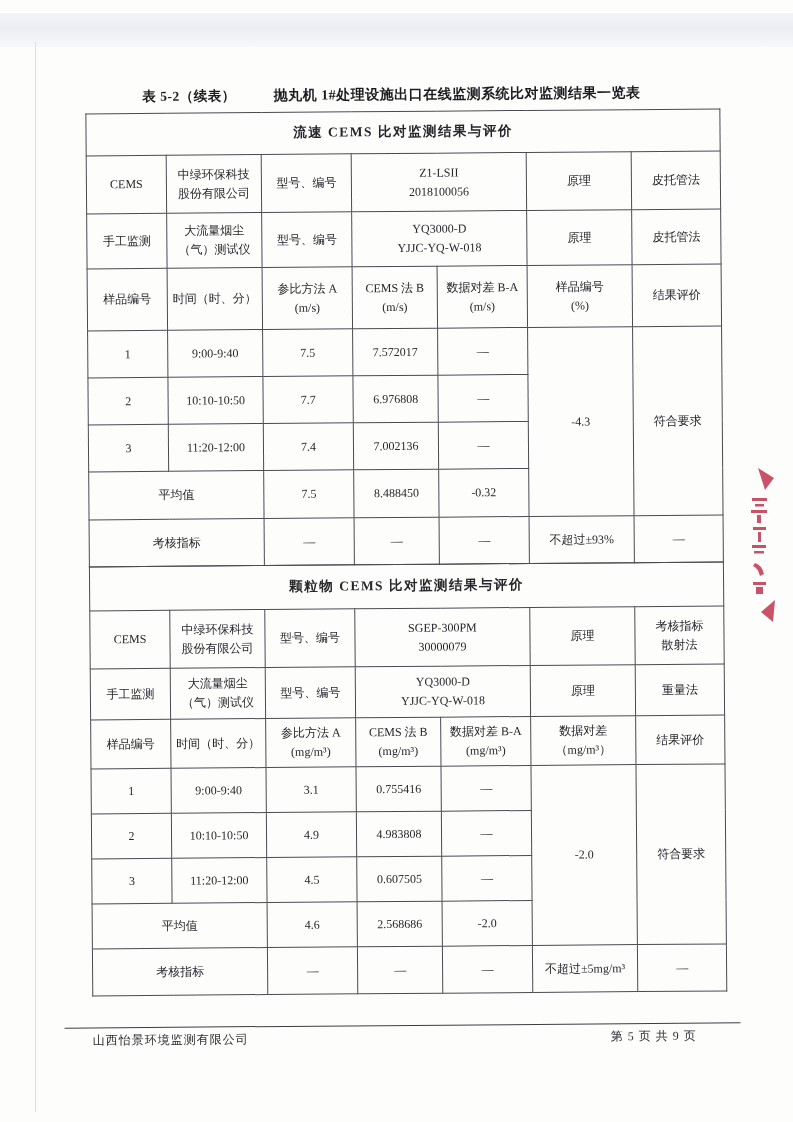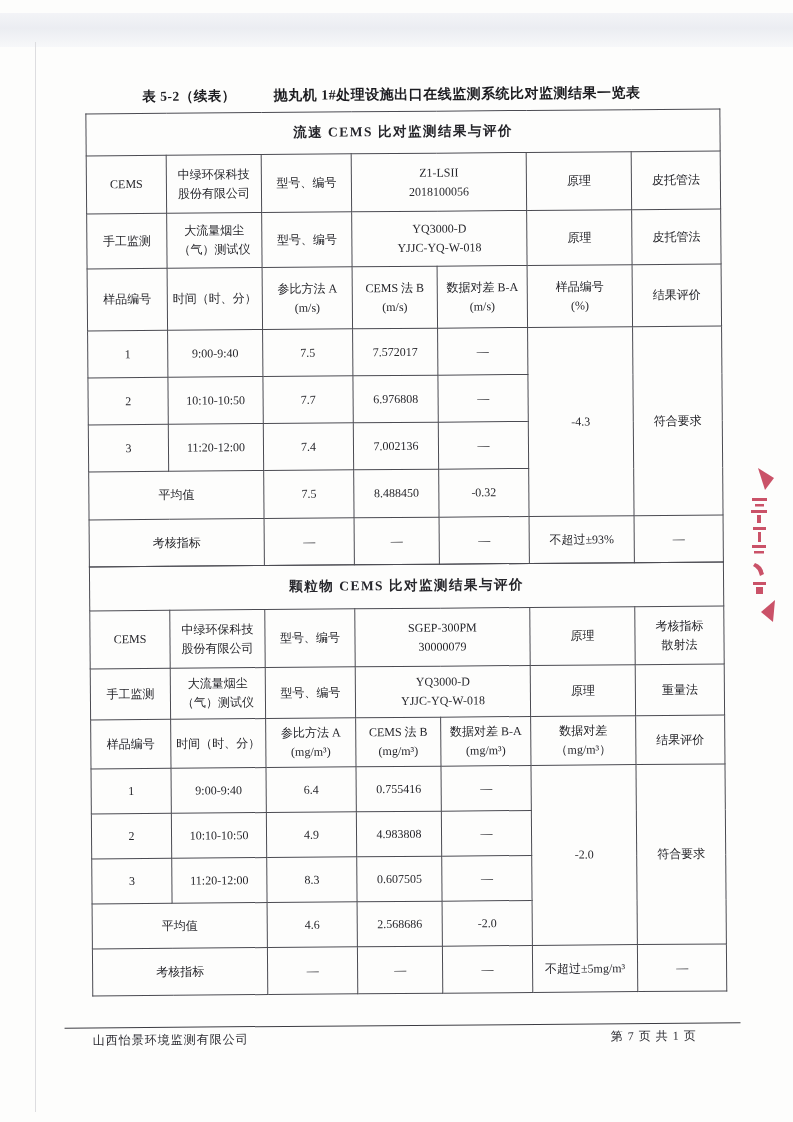--- a/index.html
+++ b/index.html
@@ -208,37 +208,37 @@
 (mg/m³)</td>
             <td>数据对差 B-A
 (mg/m³)</td>
             <td>数据对差
 （mg/m³）</td>
             <td>结果评价</td>
           </tr>
           <tr class="rr">
             <td>1</td>
             <td>9:00-9:40</td>
-            <td>6.4</td>
+            <td>3.1</td>
             <td>0.755416</td>
             <td>—</td>
             <td rowspan="4">-2.0</td>
             <td rowspan="4">符合要求</td>
           </tr>
           <tr class="rr">
             <td>2</td>
             <td>10:10-10:50</td>
             <td>4.9</td>
             <td>4.983808</td>
             <td>—</td>
           </tr>
           <tr class="rr">
             <td>3</td>
             <td>11:20-12:00</td>
-            <td>8.3</td>
+            <td>4.5</td>
             <td>0.607505</td>
             <td>—</td>
           </tr>
           <tr class="ra">
             <td colspan="2">平均值</td>
             <td>4.6</td>
             <td>2.568686</td>
             <td>-2.0</td>
           </tr>
           <tr class="rk">
@@ -249,21 +249,21 @@
             <td>不超过±5mg/m³</td>
             <td>—</td>
           </tr>
         </tbody>
       </table>
     </div>
 
   <div class="page-footer">
     <div class="footer-row">
       <span>山西怡景环境监测有限公司</span>
-      <span>第 7 页 共 1 页</span>
+      <span>第 5 页 共 9 页</span>
     </div>
   </div>
 
 </div>
 
 <div class="stamp">
   <svg width="32" height="164" viewBox="0 0 32 164" xmlns="http://www.w3.org/2000/svg">
     <g fill="#c43b54">
       <path d="M14 2 L30 12 L21 24 Z"></path>
       <rect x="8" y="32" width="15" height="3"></rect>

